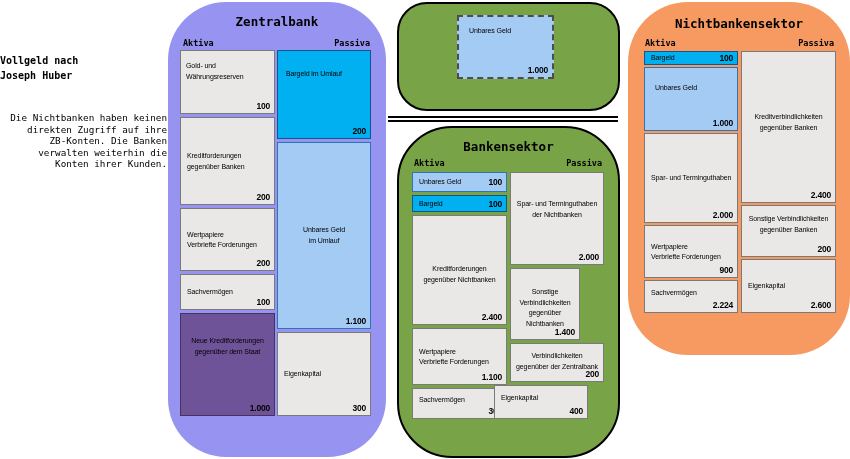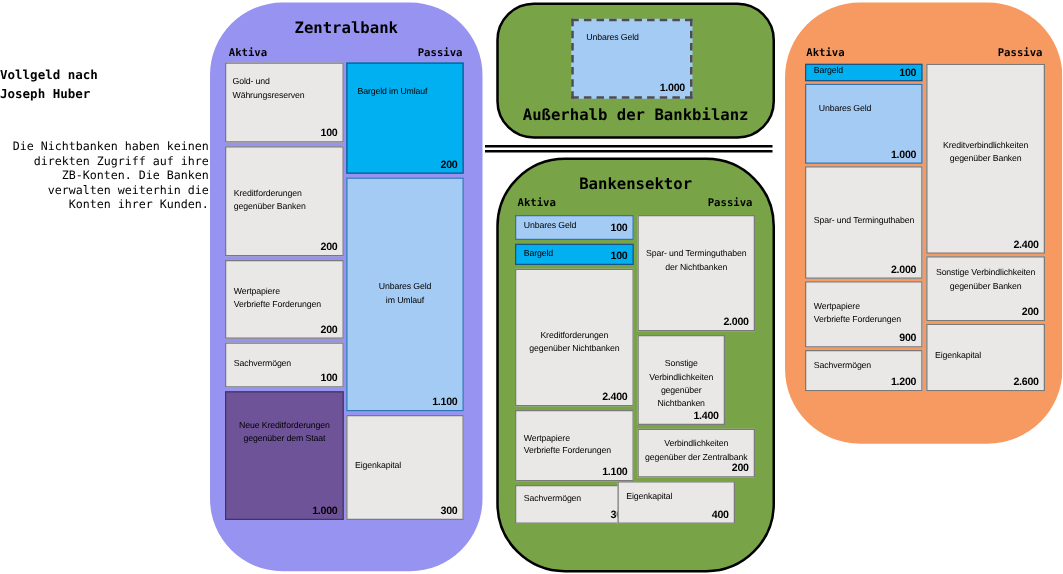--- a/index.html
+++ b/index.html
@@ -119,21 +119,20 @@
       <div class="bl ml">Eigenkapital</div>
       <div class="bv">300</div>
     </div>
   </div>
 
   <div class="panel panel-ab">
     <div class="box dashed" style="left:58px;top:11px;width:97px;height:64px">
       <div class="bl" style="padding:9px 0 0 10px">Unbares Geld</div>
       <div class="bv">1.000</div>
     </div>
-    <div class="ab-title">Außerhalb der Bankbilanz</div>
   </div>
 
   <div class="separator"></div>
 
   <div class="panel panel-bs">
     <div class="panel-title">Bankensektor</div>
     <div class="hdr hdr-l">Aktiva</div>
     <div class="hdr hdr-r">Passiva</div>
 
     <div class="box lblue rowbox" style="left:13px;top:44px;width:95px;height:20px">
@@ -174,20 +173,21 @@
 gegenüber der Zentralbank</div>
       <div class="bv">200</div>
     </div>
     <div class="box gray" style="left:95px;top:257px;width:94px;height:34px">
       <div class="bl" style="padding-top:7px">Eigenkapital</div>
       <div class="bv">400</div>
     </div>
   </div>
 
   <div class="panel panel-nb">
+    <div class="panel-title" style="top:14px">Nichtbankensektor</div>
     <div class="hdr hdr-l" style="left:17px">Aktiva</div>
     <div class="hdr hdr-r">Passiva</div>
 
     <div class="box cyan rowbox" style="left:16px;top:49px;width:94px;height:14px">
       <div class="bl">Bargeld</div>
       <div class="bv">100</div>
     </div>
     <div class="box lblue" style="left:16px;top:65px;width:94px;height:64px">
       <div class="bl" style="padding:15px 0 0 10px">Unbares Geld</div>
       <div class="bv">1.000</div>
@@ -196,21 +196,21 @@
       <div class="bl ml">Spar- und Terminguthaben</div>
       <div class="bv">2.000</div>
     </div>
     <div class="box gray" style="left:16px;top:223px;width:94px;height:53px">
       <div class="bl ml">Wertpapiere
 Verbriefte Forderungen</div>
       <div class="bv">900</div>
     </div>
     <div class="box gray" style="left:16px;top:278px;width:94px;height:33px">
       <div class="bl" style="padding-top:7px">Sachvermögen</div>
-      <div class="bv">1.200</div>
+      <div class="bv">2.224</div>
     </div>
 
     <div class="box gray" style="left:113px;top:49px;width:95px;height:152px">
       <div class="bl ct" style="padding-top:60px">Kreditverbindlichkeiten
 gegenüber Banken</div>
       <div class="bv">2.400</div>
     </div>
     <div class="box gray" style="left:113px;top:203px;width:95px;height:52px">
       <div class="bl ct" style="padding-top:8px">Sonstige Verbindlichkeiten
 gegenüber Banken</div>

